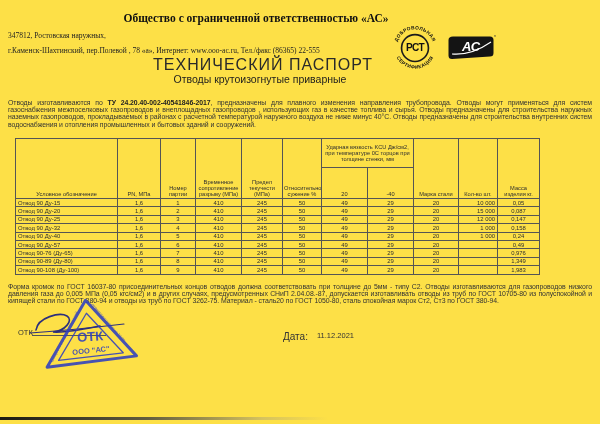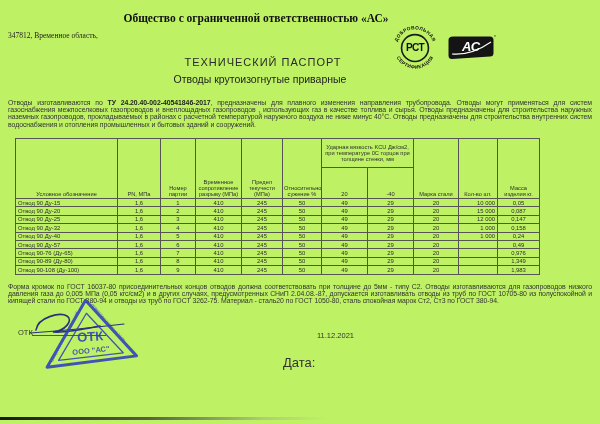--- a/index.html
+++ b/index.html
@@ -1,26 +1,26 @@
 <!DOCTYPE html>
 <html lang="ru"><head>
 <meta charset="utf-8">
 <style>
   html,body{margin:0;padding:0;}
   body{background:#e8e8e8;font-family:"Liberation Sans",sans-serif;}
-  .page{position:relative;width:600px;height:424px;background:#bef264;overflow:hidden;
+  .page{position:relative;width:600px;height:424px;background:#fde047;overflow:hidden;
         color:#222;margin:0 auto;}
   
   .company-name{position:absolute;top:12px;left:0;width:512px;text-align:center;
         font-family:"Liberation Serif",serif;font-weight:bold;font-size:11.5px;color:#111;}
   .addr{position:absolute;left:8px;font-family:"Liberation Serif",serif;font-size:7.5px;color:#222;}
   .addr1{top:31px;}
   .addr2{top:46px;}
   .doc-title{position:absolute;top:56px;left:0;width:526px;text-align:center;
-        font-size:11px;letter-spacing:1px;color:#2a2a2a;}
+        font-size:16px;letter-spacing:1px;color:#2a2a2a;}
   .doc-subtitle{position:absolute;top:73px;left:0;width:520px;text-align:center;
         font-weight:normal;font-size:10.5px;color:#1d1d1d;}
   
   .rst-logo{position:absolute;left:391px;top:21px;width:48px;height:56px;}
   .ac-logo{position:absolute;left:448px;top:36px;width:46px;height:24px;}
   .ac-reg{position:absolute;left:494px;top:34px;font-size:5px;color:#333;}
   
   .para{position:absolute;left:8px;width:584px;font-size:6.9px;line-height:7.3px;
         text-align:justify;color:#333;letter-spacing:-0.05px;}
   .intro{top:92px;}
@@ -33,37 +33,38 @@
   th{font-weight:normal;font-size:5.7px;line-height:6.1px;text-align:center;
      vertical-align:bottom;padding:1px;white-space:normal;}
   th.group{vertical-align:middle;height:26px;}
   thead tr.sub th{height:28px;}
   td{font-size:5.9px;height:7.4px;text-align:center;padding:0 1px;}
   td.l{text-align:left;padding-left:2px;}
   td.r{text-align:right;padding-right:2px;}
   
   .otk-label{position:absolute;left:18px;top:328px;font-size:7.5px;color:#333;}
   .otk-line{position:absolute;left:32px;top:335px;width:74px;border-bottom:1px solid #555;}
-  .date-label{position:absolute;left:283px;top:331px;font-size:13px;color:#333;margin-top:24px;}
+  .date-label{position:absolute;left:283px;top:331px;font-size:10px;color:#333;}
   .date-value{position:absolute;left:317px;top:331px;font-size:7.5px;color:#333;}
   .stamp{position:absolute;left:40px;top:297px;width:102px;height:78px;
          transform:rotate(-4deg);opacity:0.88;}
   .signature{position:absolute;left:28px;top:310px;width:102px;height:32px;}
   
   .scan-edge{position:absolute;left:0;top:417px;width:328px;height:3px;
       background:linear-gradient(to right,rgba(15,15,15,.95),rgba(60,60,60,.8) 45%,
                  rgba(140,140,140,.35) 80%,rgba(200,200,200,0));}
 </style>
 </head>
 <body>
 
 <div class="page">
 
   <div class="company-name">Общество с ограниченной ответственностью «АС»</div>
-  <div class="addr addr1">347812, Временное область,</div>
+  <div class="addr addr1">347812, Ростовская наружных,</div>
+  <div class="addr addr2">г.Каменск-Шахтинский,  пер.Полевой , 78 «а», Интернет: www.ooo-ac.ru, Тел./факс (86365) 22-555</div>
 
   <svg class="rst-logo" viewBox="0 0 50 58">
     <defs>
       <path id="arcTop" d="M 5.5,28 A 19.5,19.5 0 0 1 44.5,28"></path>
       <path id="arcBot" d="M 3.5,28 A 21.5,21.5 0 0 0 46.5,28"></path>
     </defs>
     <circle cx="25" cy="28" r="14" fill="none" stroke="#1b1b1b" stroke-width="1.7"></circle>
     <text font-size="5" font-weight="bold" fill="#111" letter-spacing="0.4">
       <textPath href="#arcTop" startOffset="50%" text-anchor="middle">ДОБРОВОЛЬНАЯ</textPath>
     </text>

